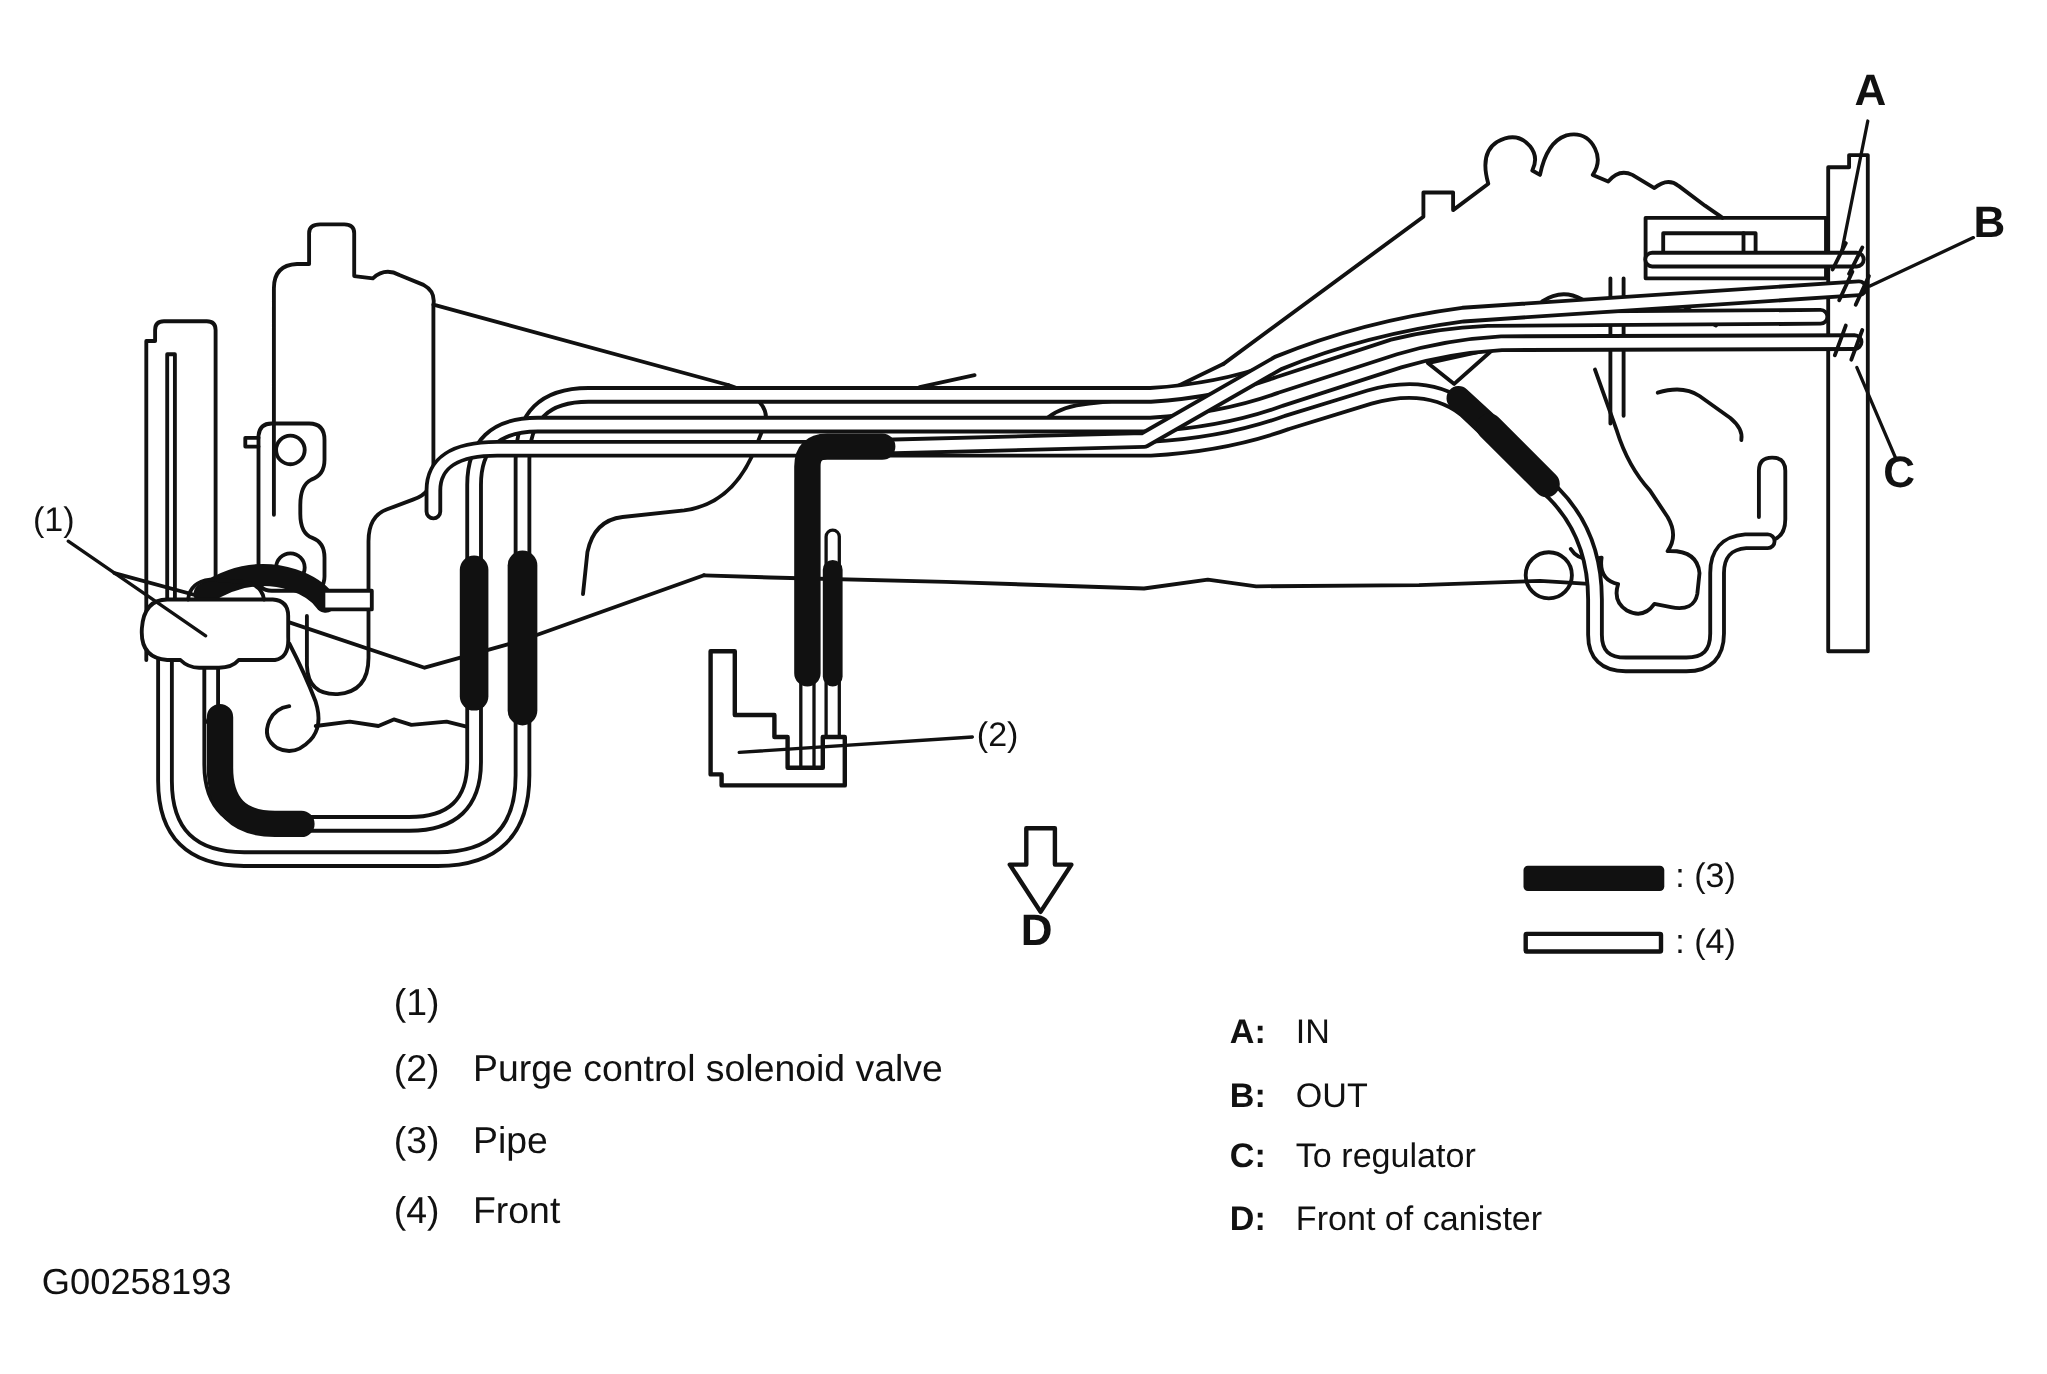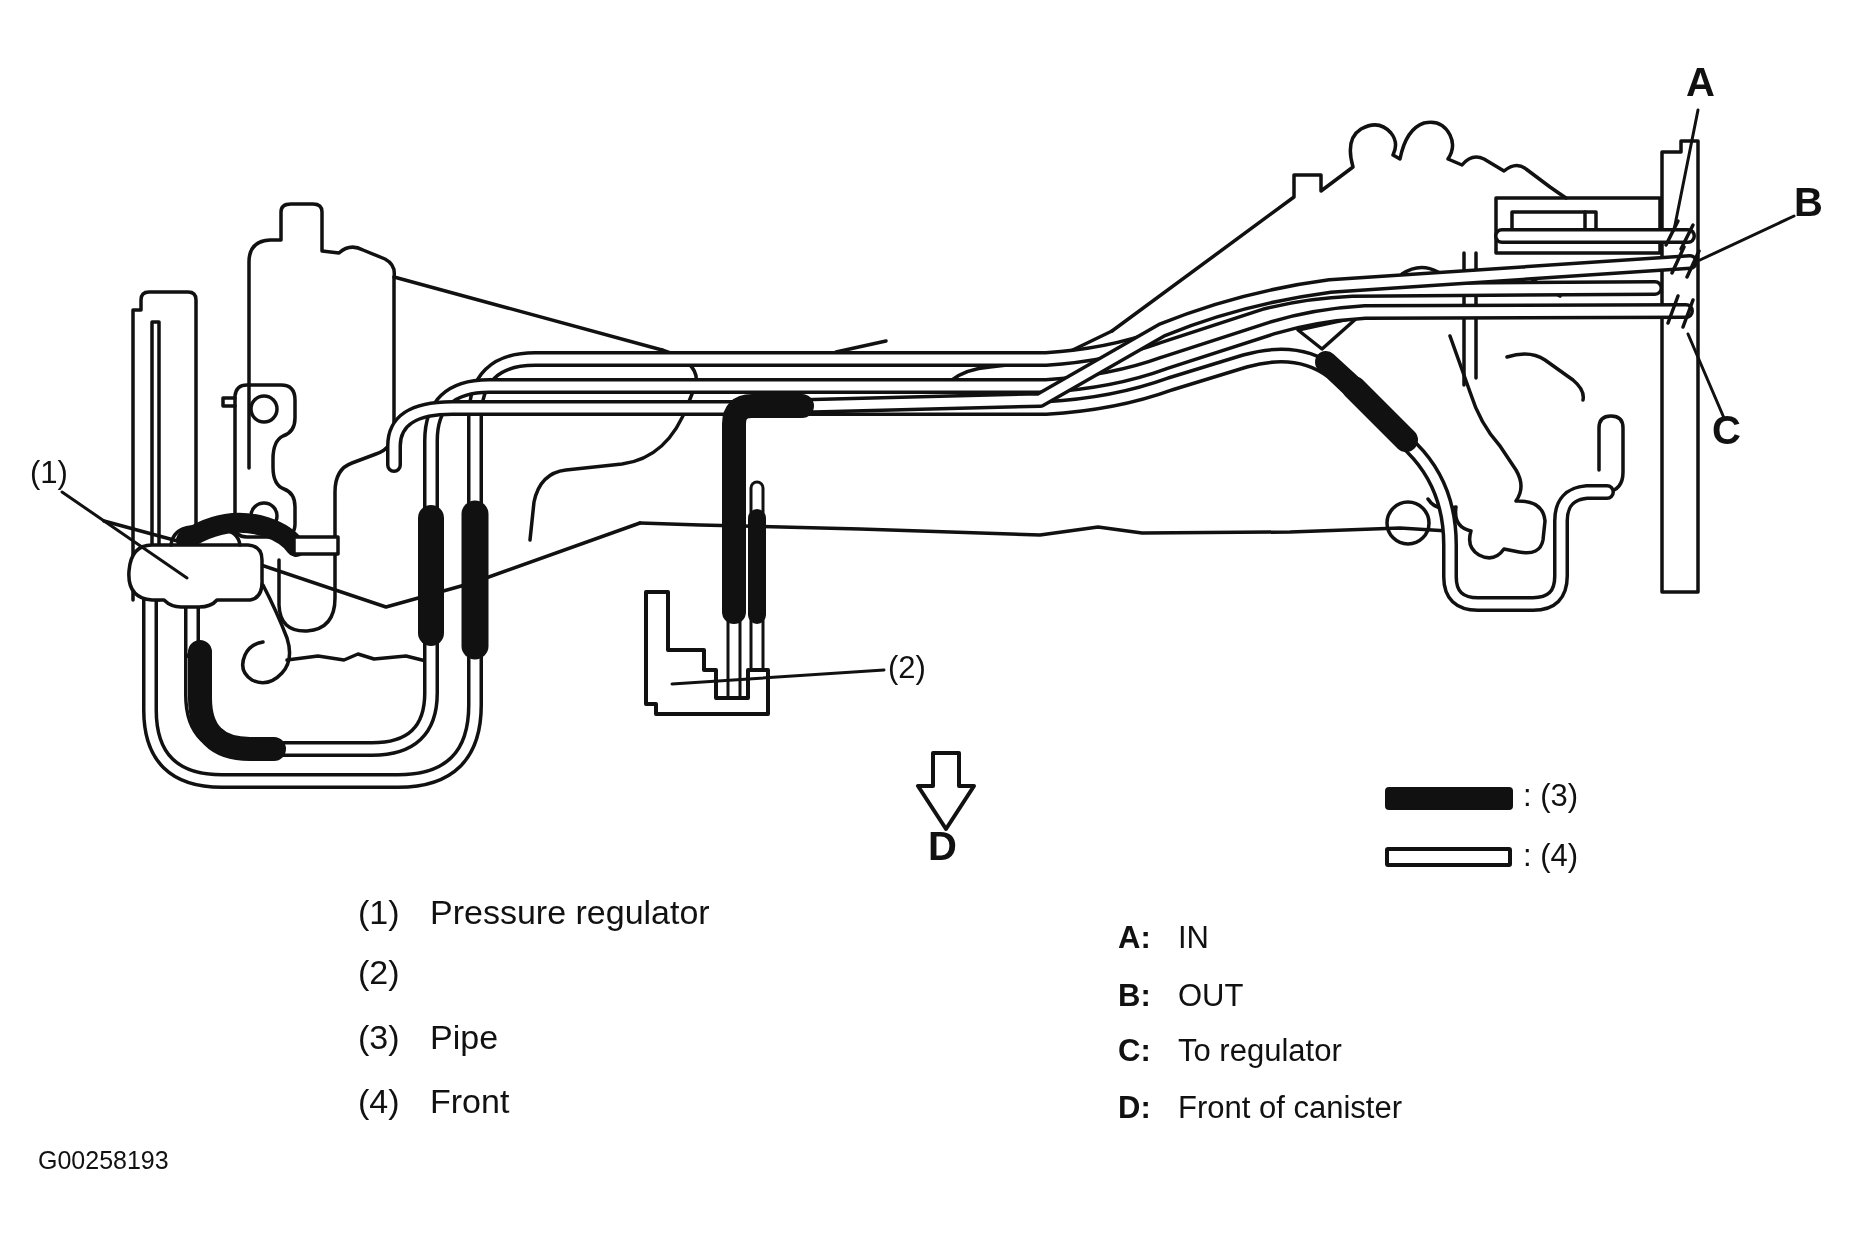--- a/index.html
+++ b/index.html
@@ -12,21 +12,21 @@
   .lbl{position:absolute;white-space:nowrap;color:#111;}
   .callout{font-size:31px;}
   .bigletter{font-size:40px;font-weight:bold;letter-spacing:1px;}
   .swatch-hose{position:absolute;left:1385px;top:787px;width:128px;height:23px;background:#111;border-radius:4px;}
   .swatch-pipe{position:absolute;left:1385px;top:847px;width:127px;height:20px;background:#fff;border:4px solid #111;box-sizing:border-box;border-radius:3px;}
   .swatch-lbl{font-size:31px;}
   .parts-row{position:absolute;left:358px;display:flex;font-size:34px;}
   .parts-row .num{width:72px;flex:0 0 auto;}
   .dir-row{position:absolute;left:1118px;display:flex;font-size:31px;}
   .dir-row .letter{font-weight:bold;width:60px;flex:0 0 auto;}
-  .gcode{font-size:25px;}
+  .gcode{font-size:33px;}
 </style>
 </head>
 <body>
 
 <div class="page">
 
   <svg class="art" width="1861" height="1249" viewBox="0 0 1861 1249">
     <g fill="none" stroke="#111" stroke-linecap="round" stroke-linejoin="round">
 
       <g stroke-width="3.5">
@@ -140,24 +140,24 @@
   <span class="lbl bigletter" style="left:1712px;top:408px">C</span>
   <span class="lbl bigletter" style="left:928px;top:824px">D</span>
 
   <div class="swatch-hose"></div>
   <span class="lbl swatch-lbl" style="left:1523px;top:778px">: (3)</span>
   <div class="swatch-pipe"></div>
   <span class="lbl swatch-lbl" style="left:1523px;top:838px">: (4)</span>
 
   <div class="parts-row" style="top:893px">
     <span class="num">(1)</span>
-    <span class="txt">Pressure regulator</span>
   </div>
   <div class="parts-row" style="top:953px">
     <span class="num">(2)</span>
+    <span class="txt">Purge control solenoid valve</span>
   </div>
   <div class="parts-row" style="top:1018px">
     <span class="num">(3)</span>
     <span class="txt">Pipe</span>
   </div>
   <div class="parts-row" style="top:1082px">
     <span class="num">(4)</span>
     <span class="txt">Front</span>
   </div>
 

